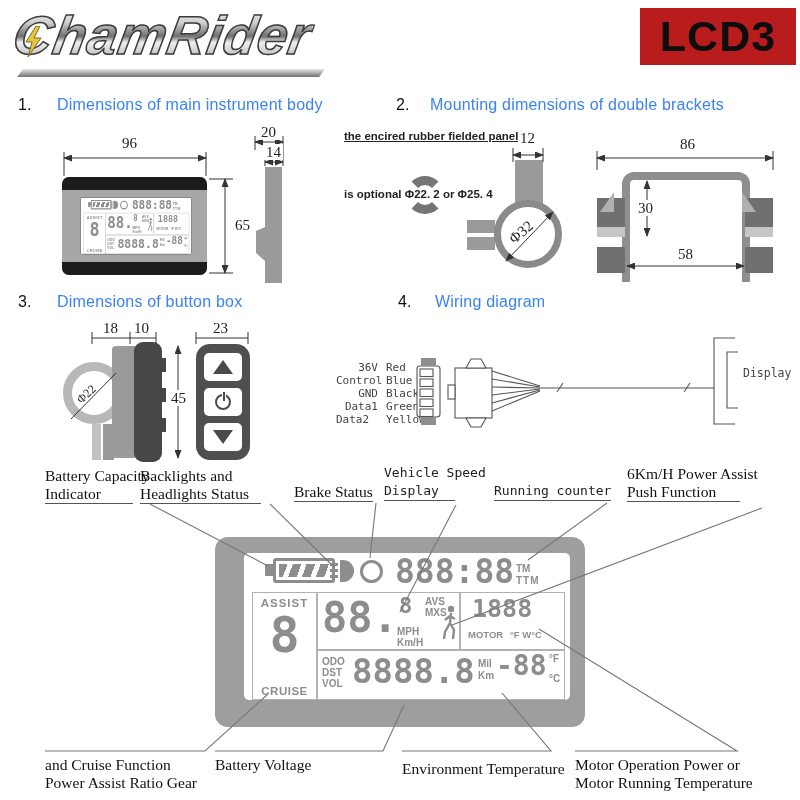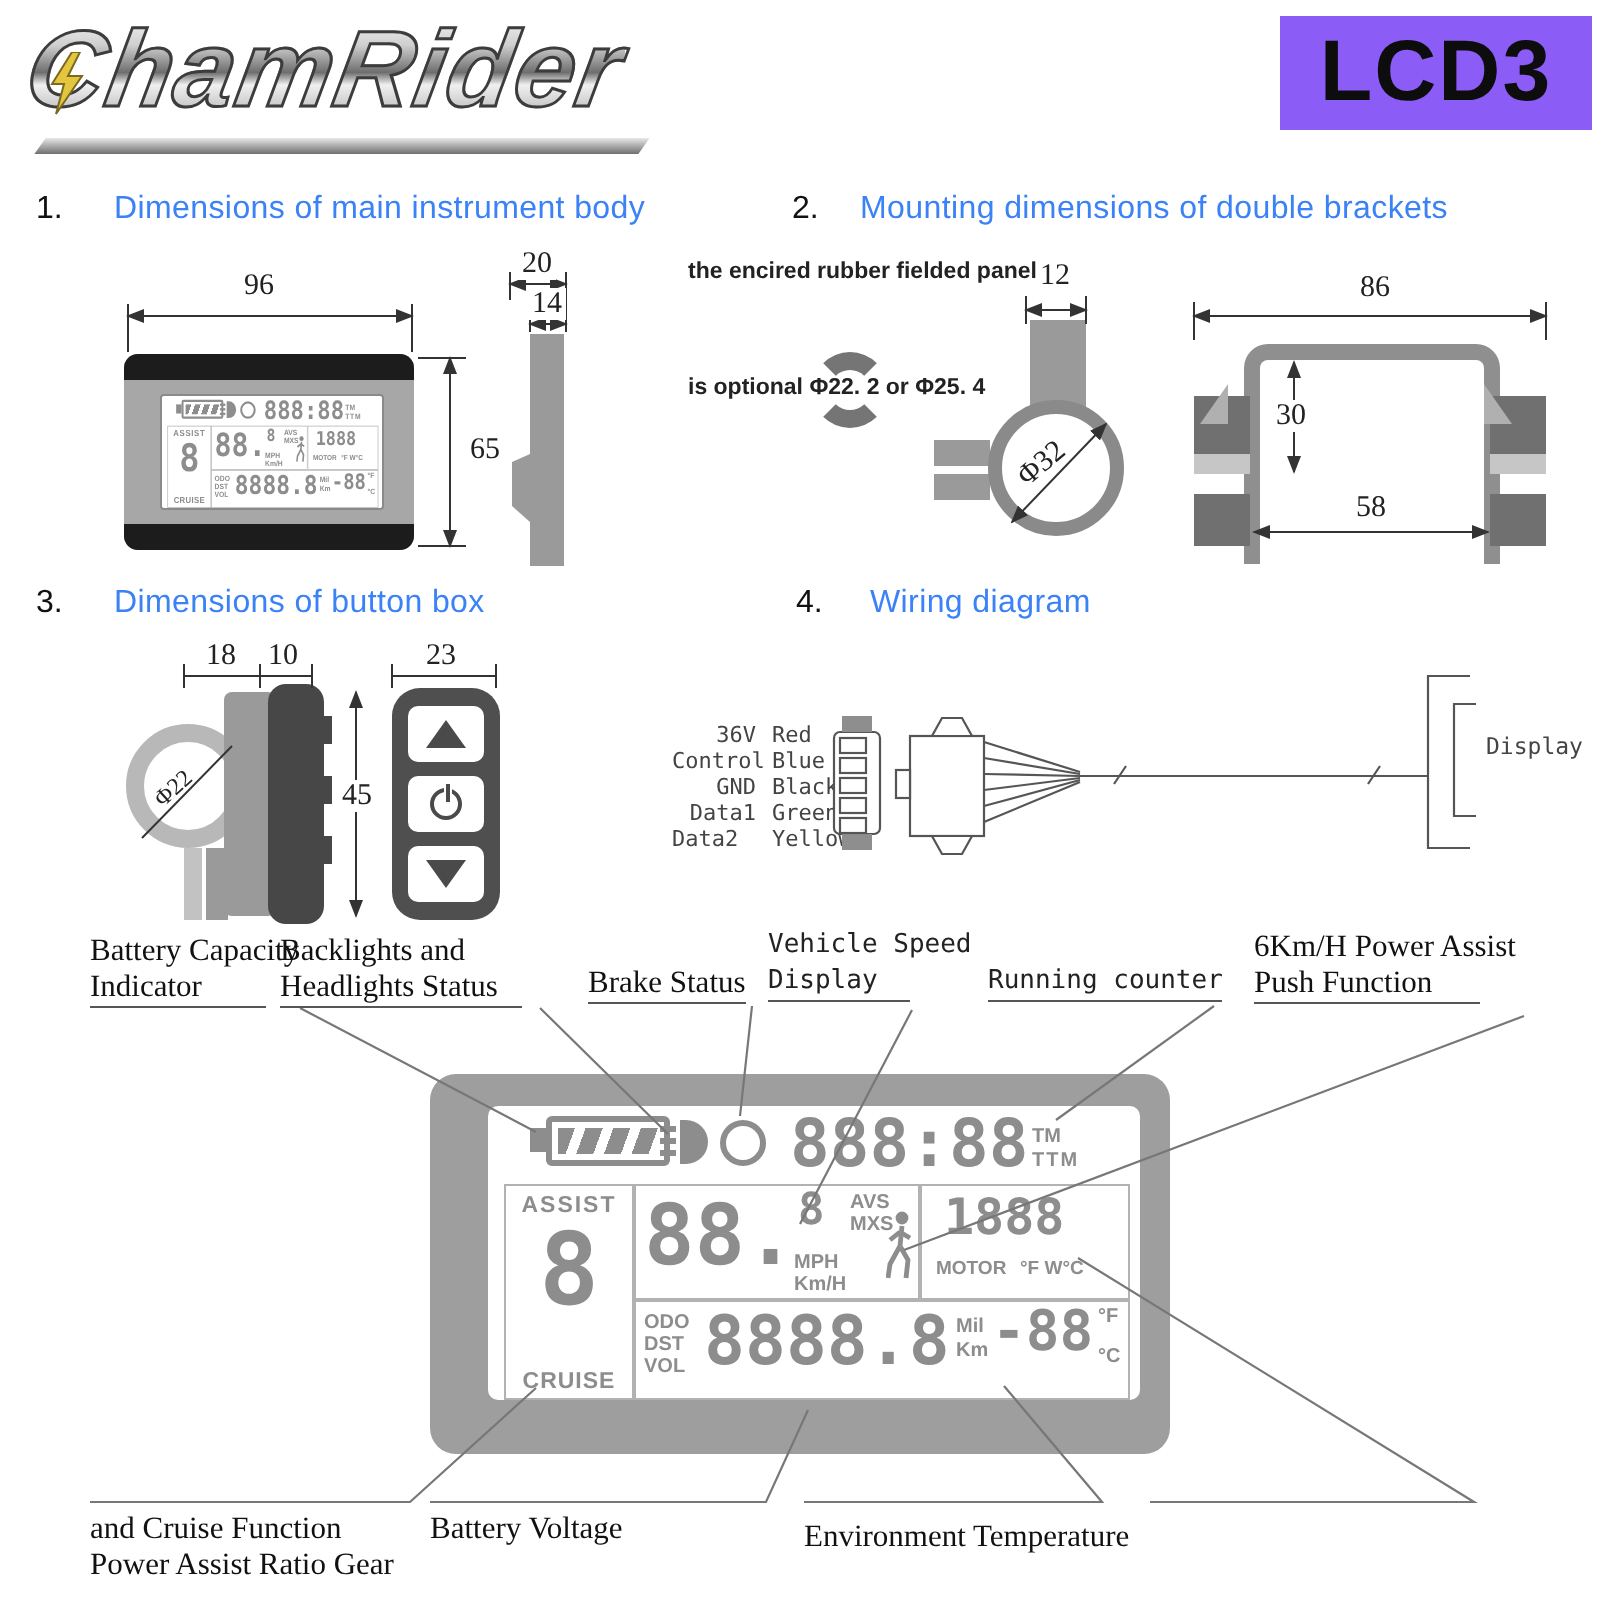--- a/index.html
+++ b/index.html
@@ -18,21 +18,21 @@
   .lblm{position:absolute;font-family:"DejaVu Sans Mono",monospace;font-size:13px;color:#222;
        line-height:18px;z-index:7;}
   .u{border-bottom:1.3px solid #555;display:inline-block;}
   .logo{position:absolute;left:14px;top:4px;font:italic 900 54px "Liberation Sans",sans-serif;
         transform:skewX(-10deg);letter-spacing:1px;
         background:linear-gradient(180deg,#fdfdfd 0%,#cfcfcf 30%,#6e6e6e 52%,#f0f0f0 62%,#9c9c9c 100%);
         -webkit-background-clip:text;background-clip:text;color:transparent;
         -webkit-text-stroke:1.5px #3c3c3c;z-index:2;}
   .logo-bar{position:absolute;left:20px;top:69px;width:302px;height:8px;
         background:linear-gradient(180deg,#e8e8e8,#6f6f6f);transform:skewX(-35deg);z-index:1;}
-  .badge{position:absolute;left:640px;top:8px;width:156px;height:57px;background:#8b5cf6;
+  .badge{position:absolute;left:640px;top:8px;width:156px;height:57px;background:#b91c1c;
         display:flex;align-items:center;justify-content:center;z-index:2;}
   .badge span{font:900 43px "Liberation Sans",sans-serif;color:#0d0d0d;letter-spacing:1px;}
   svg.overlay{position:absolute;left:0;top:0;z-index:5;pointer-events:none;}
   
   .lcd-inner{position:relative;width:326px;height:147px;background:#fff;border-radius:5px;}
   .lcdbox{position:absolute;border:1.5px solid #b2b2b2;background:#fff;box-sizing:border-box;}
   .small-bold{font-family:"Liberation Sans",sans-serif;font-weight:bold;color:#8d8d8d;line-height:1.1;}
   .batt-body{position:absolute;border:3px solid #8d8d8d;border-radius:3px;box-sizing:border-box;}
   .batt-stripes{position:absolute;background:repeating-linear-gradient(110deg,#8d8d8d 0 8px,#fff 8px 13px);}
   .tri-up{width:0;height:0;border-left:10px solid transparent;border-right:10px solid transparent;
@@ -112,21 +112,21 @@
         <div class="abs small-bold" style="left:305px;top:100px;font-size:10px;">°F</div>
         <div class="abs small-bold" style="left:305px;top:120px;font-size:10px;">°C</div>
       </div>
     </div>
   </div>
   <div class="dim" style="left:120px;top:135px;text-align:right;">96</div>
   <div class="dim" style="left:233px;top:217px;">65</div>
   <div class="dim" style="left:259px;top:124px;">20</div>
   <div class="dim" style="left:264px;top:144px;">14</div>
 
-  <div class="abs sans" style="left:344px;top:129px;font-size:11.5px;font-weight:bold;line-height:14px;color:#222;z-index:2;">the encired rubber fielded panel</div>
+  <div class="abs sans" style="left:344px;top:129px;font-size:11.5px;font-weight:bold;line-height:14px;color:#222;z-index:2;text-decoration:underline;">the encired rubber fielded panel</div>
   <div class="abs sans" style="left:344px;top:143px;font-size:11.5px;font-weight:bold;line-height:14px;color:#222;z-index:2;margin-top:44px;">is optional Φ22. 2  or Φ25. 4</div>
   <div class="dim" style="left:518px;top:130px;">12</div>
   <div class="abs" style="left:515px;top:160px;width:28px;height:56px;background:#9a9a9a;z-index:1;"></div>
   <div class="abs" style="left:494px;top:200px;width:68px;height:68px;border:7px solid #8a8a8a;border-radius:50%;background:#fff;box-sizing:border-box;z-index:2;"></div>
   <div class="abs" style="left:467px;top:220px;width:28px;height:13px;background:#9a9a9a;z-index:1;"></div>
   <div class="abs" style="left:467px;top:237px;width:28px;height:13px;background:#9a9a9a;z-index:1;"></div>
   <div class="abs" style="left:406px;top:176px;width:38px;height:38px;border:9px solid #757575;border-radius:50%;border-left-color:transparent;border-right-color:transparent;box-sizing:border-box;z-index:1;"></div>
   <div class="dim" style="left:506px;top:224px;transform:rotate(-40deg);background:transparent;z-index:6;font-size:15px;">Φ32</div>
   <div class="abs" style="left:622px;top:172px;width:128px;height:110px;border:8px solid #8f8f8f;border-bottom:none;border-radius:12px 12px 0 0;background:#fff;box-sizing:border-box;z-index:1;"></div>
   <div class="abs" style="left:597px;top:198px;width:28px;height:29px;background:#707070;z-index:2;"></div>
@@ -251,20 +251,24 @@
   <div class="lbl" style="left:45px;top:756px;">
     <div>and Cruise Function</div>
     <div>Power Assist Ratio Gear</div>
   </div>
   <div class="lbl" style="left:215px;top:756px;">
     <div>Battery Voltage</div>
   </div>
   <div class="lbl" style="left:402px;top:760px;">
     <div>Environment Temperature</div>
   </div>
+  <div class="lbl" style="left:575px;top:756px;">
+    <div>Motor Operation Power or</div>
+    <div>Motor Running Temperature</div>
+  </div>
 
   <svg class="overlay" width="800" height="800" viewBox="0 0 800 800">
     <defs>
       <marker id="ah" orient="auto-start-reverse" markerWidth="9" markerHeight="7" refX="8" refY="3.5">
         <path d="M0,0 L9,3.5 L0,7 z" fill="#333"></path>
       </marker>
     </defs>
 
     <g stroke="#333" stroke-width="1" fill="none">
       <line x1="64" y1="158" x2="206" y2="158" marker-start="url(#ah)" marker-end="url(#ah)"></line>

